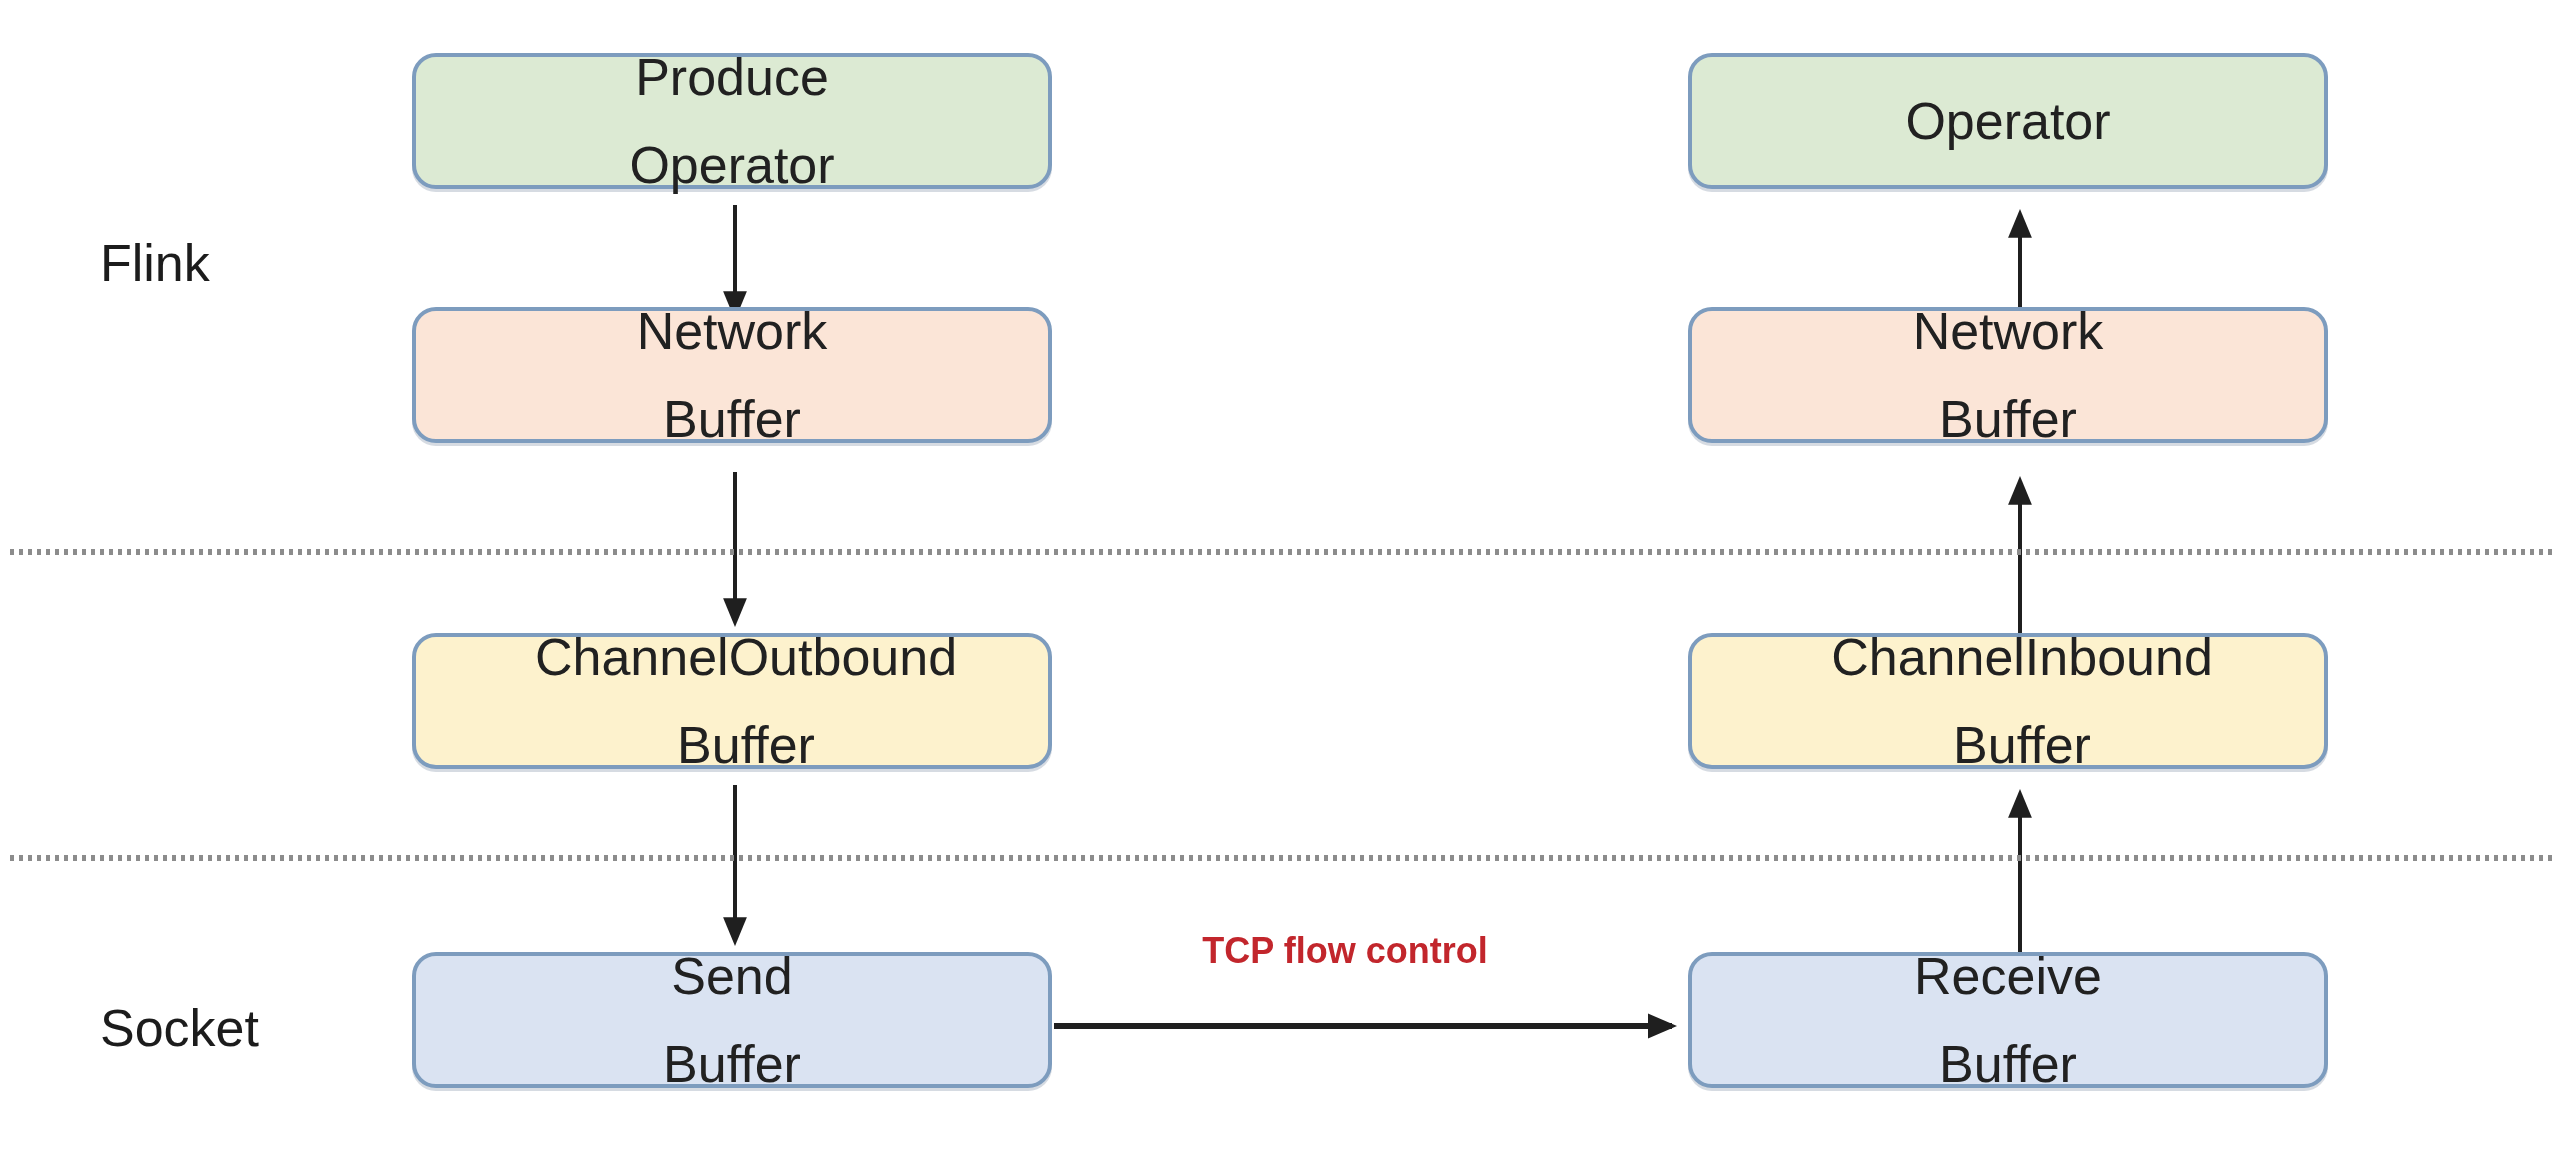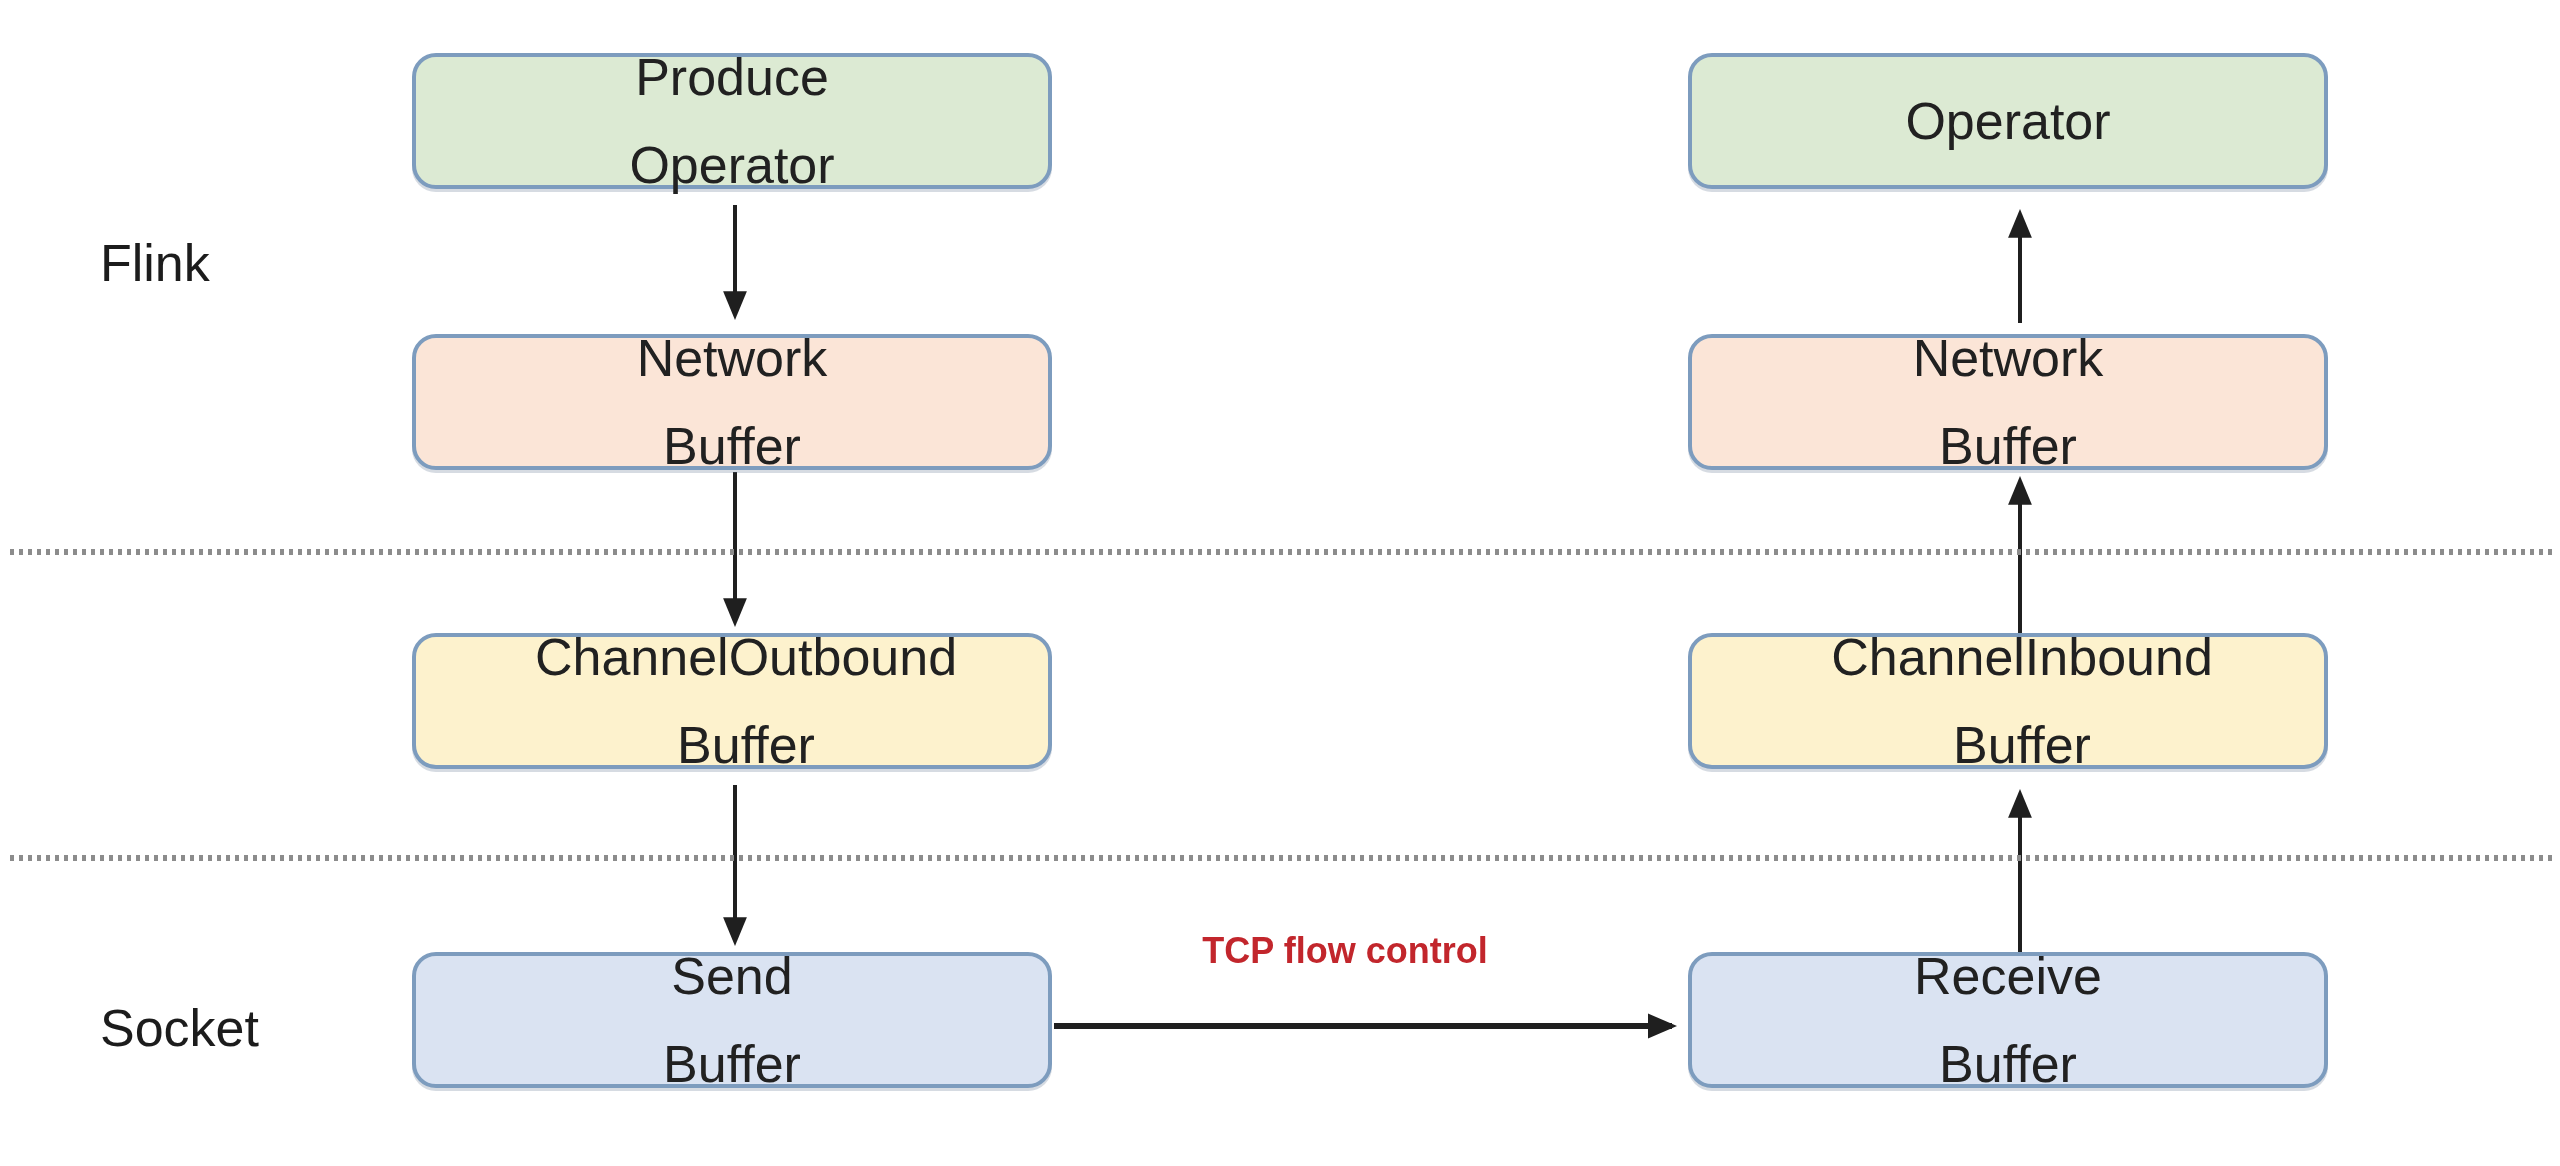--- a/index.html
+++ b/index.html
@@ -41,21 +41,21 @@
     gap: 19px;
   }
   .node-green  { background: var(--node-green,  #dcead3); }
   .node-salmon { background: var(--node-salmon, #fbe5d7); }
   .node-yellow { background: var(--node-yellow, #fdf2cd); padding-left: 28px; }
   .node-blue   { background: var(--node-blue,   #dae3f2); }
 
   .col-left  { left: 412px; }
   .col-right { left: 1688px; }
   .row-1 { top: 53px; }
-  .row-2 { top: 334px; }
+  .row-2 { top: 307px; }
   .row-3 { top: 633px; }
   .row-4 { top: 952px; }
 
   .layer-label {
     position: absolute;
     left: 100px;
     font-size: 52px;
     line-height: 90px;
     color: var(--label-text, #1c1c1c);
     white-space: nowrap;

